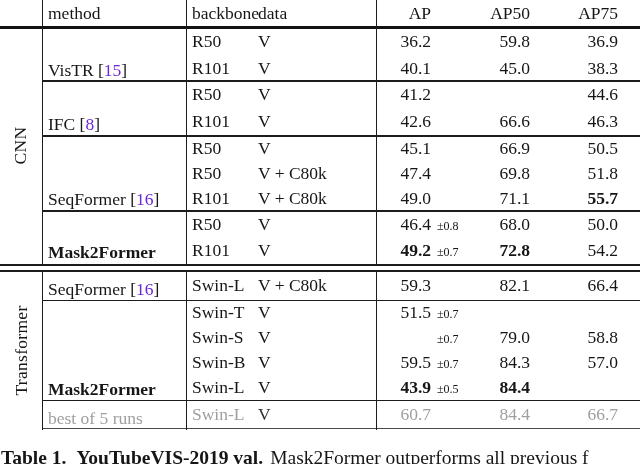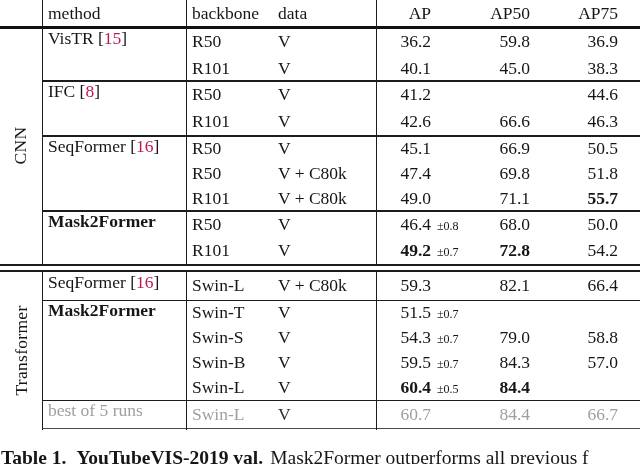--- a/index.html
+++ b/index.html
@@ -2,31 +2,31 @@
 <html><head>
 <meta charset="utf-8">
 <style>
   html,body{margin:0;padding:0;background:#fff;}
   .page{position:relative;width:640px;height:464px;background:#ffffff;overflow:hidden;
         font-family:"Liberation Serif",serif;color:#161616;}
   .trow{position:absolute;left:0;width:636px;}
   .cell{position:absolute;white-space:nowrap;font-size:17.5px;line-height:inherit;}
   .c-method{left:48px;}
   .c-backbone{left:192px;}
-  .c-data{left:278px;}
+  .c-data{left:258px;}
   .num{text-align:right;}
   .ap{left:368px;width:63px;}
   .ap50{left:460px;width:70px;}
   .ap75{left:550px;width:68px;}
   .pm{left:437px;font-size:12px;transform:translateY(1.5px);text-align:left;width:40px;}
   .bold{font-weight:bold;}
   .gray{color:#9f9f9f;}
   .dark{color:#2e2e2e;}
-  .cite{color:#be185d;}
-  .method-cell{position:absolute;left:48px;display:flex;align-items:flex-start;
+  .cite{color:#6d28d9;}
+  .method-cell{position:absolute;left:48px;display:flex;align-items:flex-end;
                font-size:17.5px;white-space:nowrap;}
   .grouplabel{position:absolute;left:0;width:42px;display:flex;align-items:center;justify-content:center;}
   .grouplabel span{transform:rotate(-90deg);font-size:17.5px;letter-spacing:0.3px;white-space:nowrap;}
   .vline{position:absolute;width:1.6px;background:#1c1c1c;}
   .hline{position:absolute;height:1.6px;background:#1c1c1c;}
   .hline.thick{height:3px;background:#111;}
   .hline.faint{background:#4a4a4a;height:1.4px;}
   .caption{position:absolute;top:447px;left:1px;width:700px;font-size:19.5px;white-space:nowrap;}
   .caption .capb{font-weight:bold;}
   .caption .capt{font-weight:bold;margin-left:10px;}
@@ -157,37 +157,36 @@
       </div>
       <div class="trow" style="top: 300px; height: 25px; line-height: 25px;">
         <div class="cell c-backbone">Swin-T</div>
         <div class="cell c-data">V</div>
         <div class="cell num ap">51.5</div>
         <div class="cell pm">±0.7</div>
       </div>
       <div class="trow" style="top: 325px; height: 25px; line-height: 25px;">
         <div class="cell c-backbone">Swin-S</div>
         <div class="cell c-data">V</div>
-        <div class="cell num ap">54.3</div>
         <div class="cell pm">±0.7</div>
         <div class="cell num ap50">79.0</div>
         <div class="cell num ap75">58.8</div>
       </div>
       <div class="trow" style="top: 350px; height: 25px; line-height: 25px;">
         <div class="cell c-backbone">Swin-B</div>
         <div class="cell c-data">V</div>
         <div class="cell num ap">59.5</div>
         <div class="cell pm">±0.7</div>
         <div class="cell num ap50">84.3</div>
         <div class="cell num ap75">57.0</div>
       </div>
       <div class="trow" style="top: 375px; height: 25px; line-height: 25px;">
         <div class="cell c-backbone">Swin-L</div>
         <div class="cell c-data">V</div>
-        <div class="cell num ap bold">60.4</div>
+        <div class="cell num ap bold">43.9</div>
         <div class="cell pm">±0.5</div>
         <div class="cell num ap50 bold">84.4</div>
       </div>
       <div class="method-cell gray" style="top: 400px; height: 29px;">
         <span>best of 5 runs</span>
         <span class="cite"></span>
         <span></span>
       </div>
       <div class="trow gray" style="top: 400px; height: 29px; line-height: 29px;">
         <div class="cell c-backbone">Swin-L</div>

